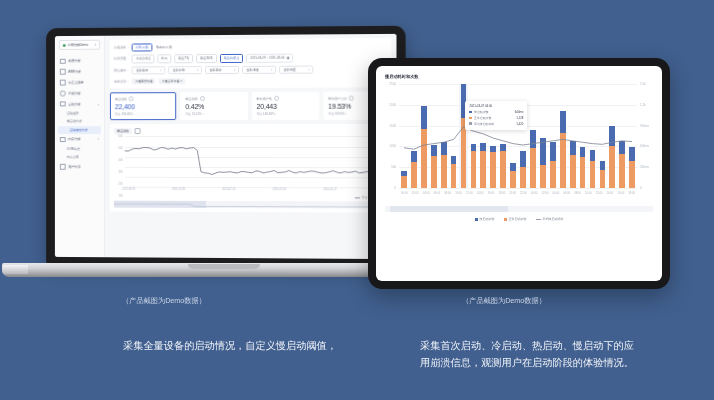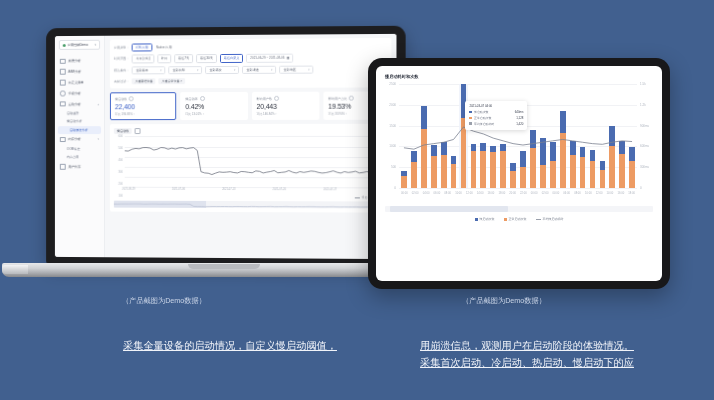--- a/index.html
+++ b/index.html
@@ -173,21 +173,21 @@
     position:absolute;font-size:7.2px;color:#ccd6e8;text-align:center;white-space:nowrap;
   }
   .cap.left{left:122px;top:296px;}
   .cap.right{left:462px;top:296px;}
   .blurb{
     position:absolute;font-size:10.2px;line-height:1.65;color:#f0f3f9;text-align:center;
     width:270px;
   }
   .blurb.left{left:95px;top:338px;}
   .blurb.right{left:392px;top:338px;}
-  .blurb div{white-space:nowrap;text-decoration:underline;}
+  .blurb div{white-space:nowrap;}
 </style>
 </head>
 <body>
 
 <div class="stage">
 
   <div class="laptop">
     <div class="laptop-lid">
       <div class="laptop-screen">
         <div class="app">
@@ -624,17 +624,17 @@
     </div>
   </div>
 
   <div class="cap left">（产品截图为Demo数据）</div>
   <div class="cap right">（产品截图为Demo数据）</div>
 
   <div class="blurb left">
     <div>采集全量设备的启动情况，自定义慢启动阈值，</div>
   </div>
   <div class="blurb right">
+    <div>采集首次启动、冷启动、热启动、慢启动下的应</div>
     <div>用崩溃信息，观测用户在启动阶段的体验情况。</div>
-    <div>采集首次启动、冷启动、热启动、慢启动下的应</div>
   </div>
 
 </div>
 
 </body></html>

